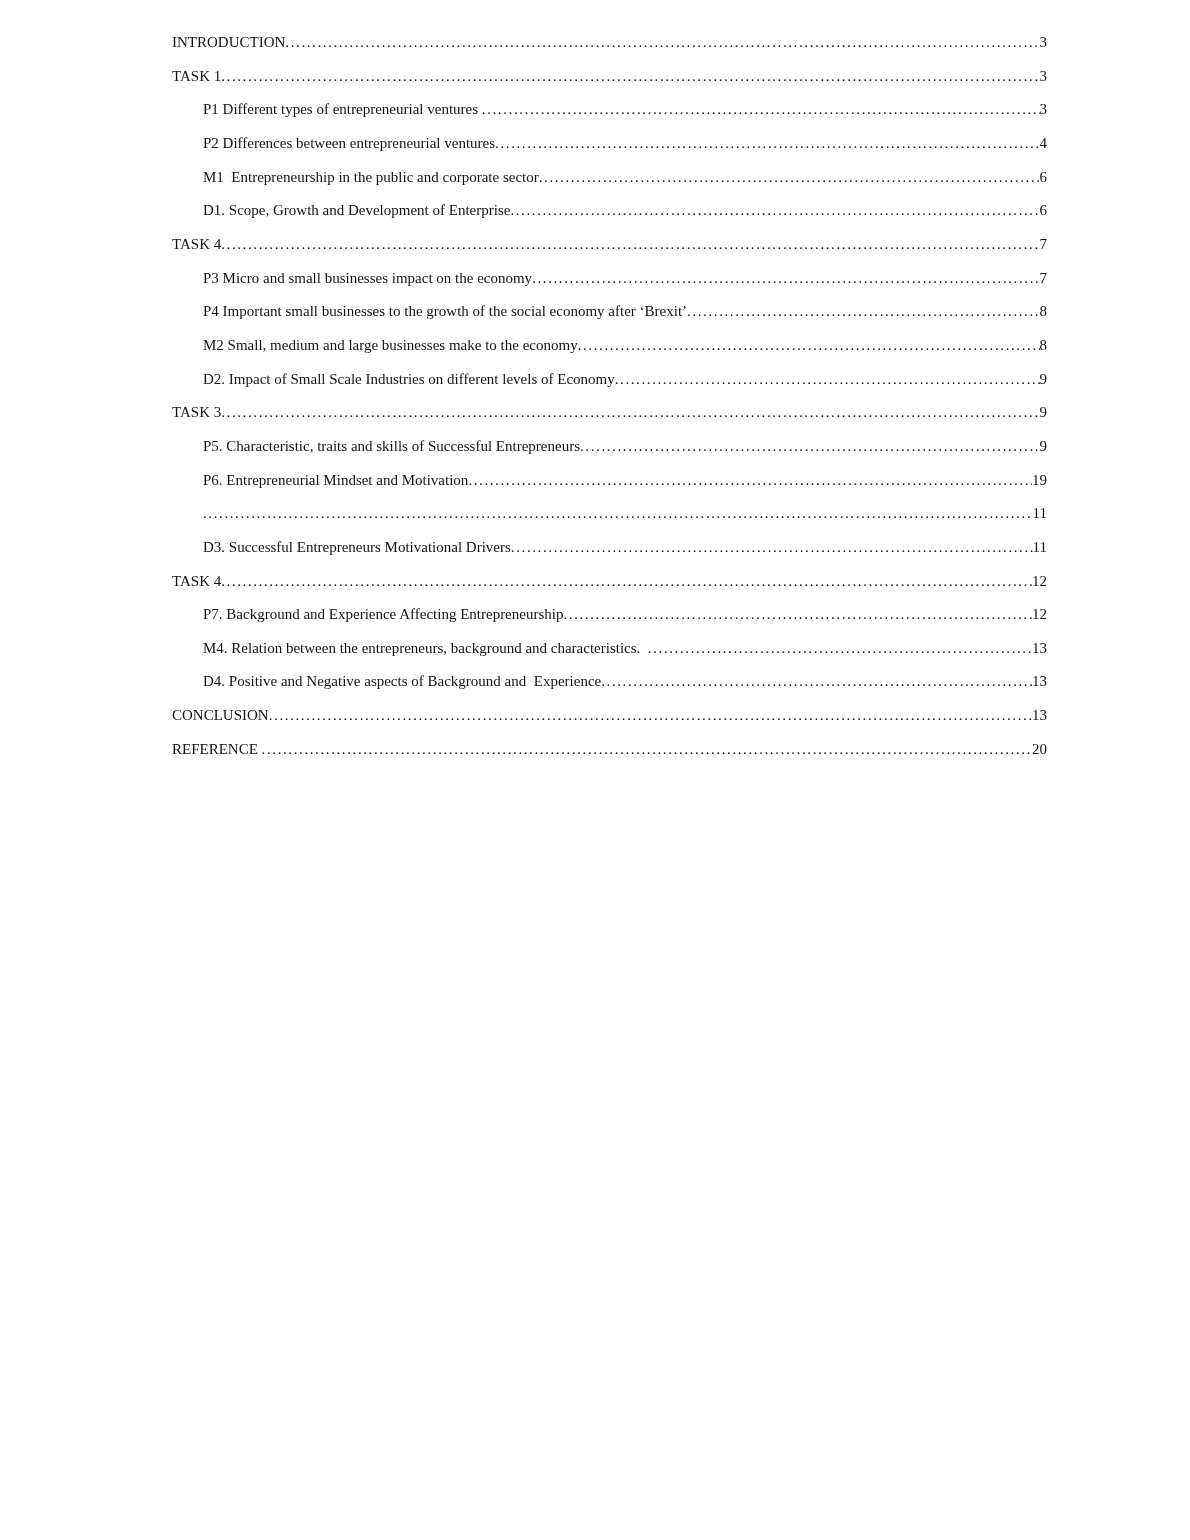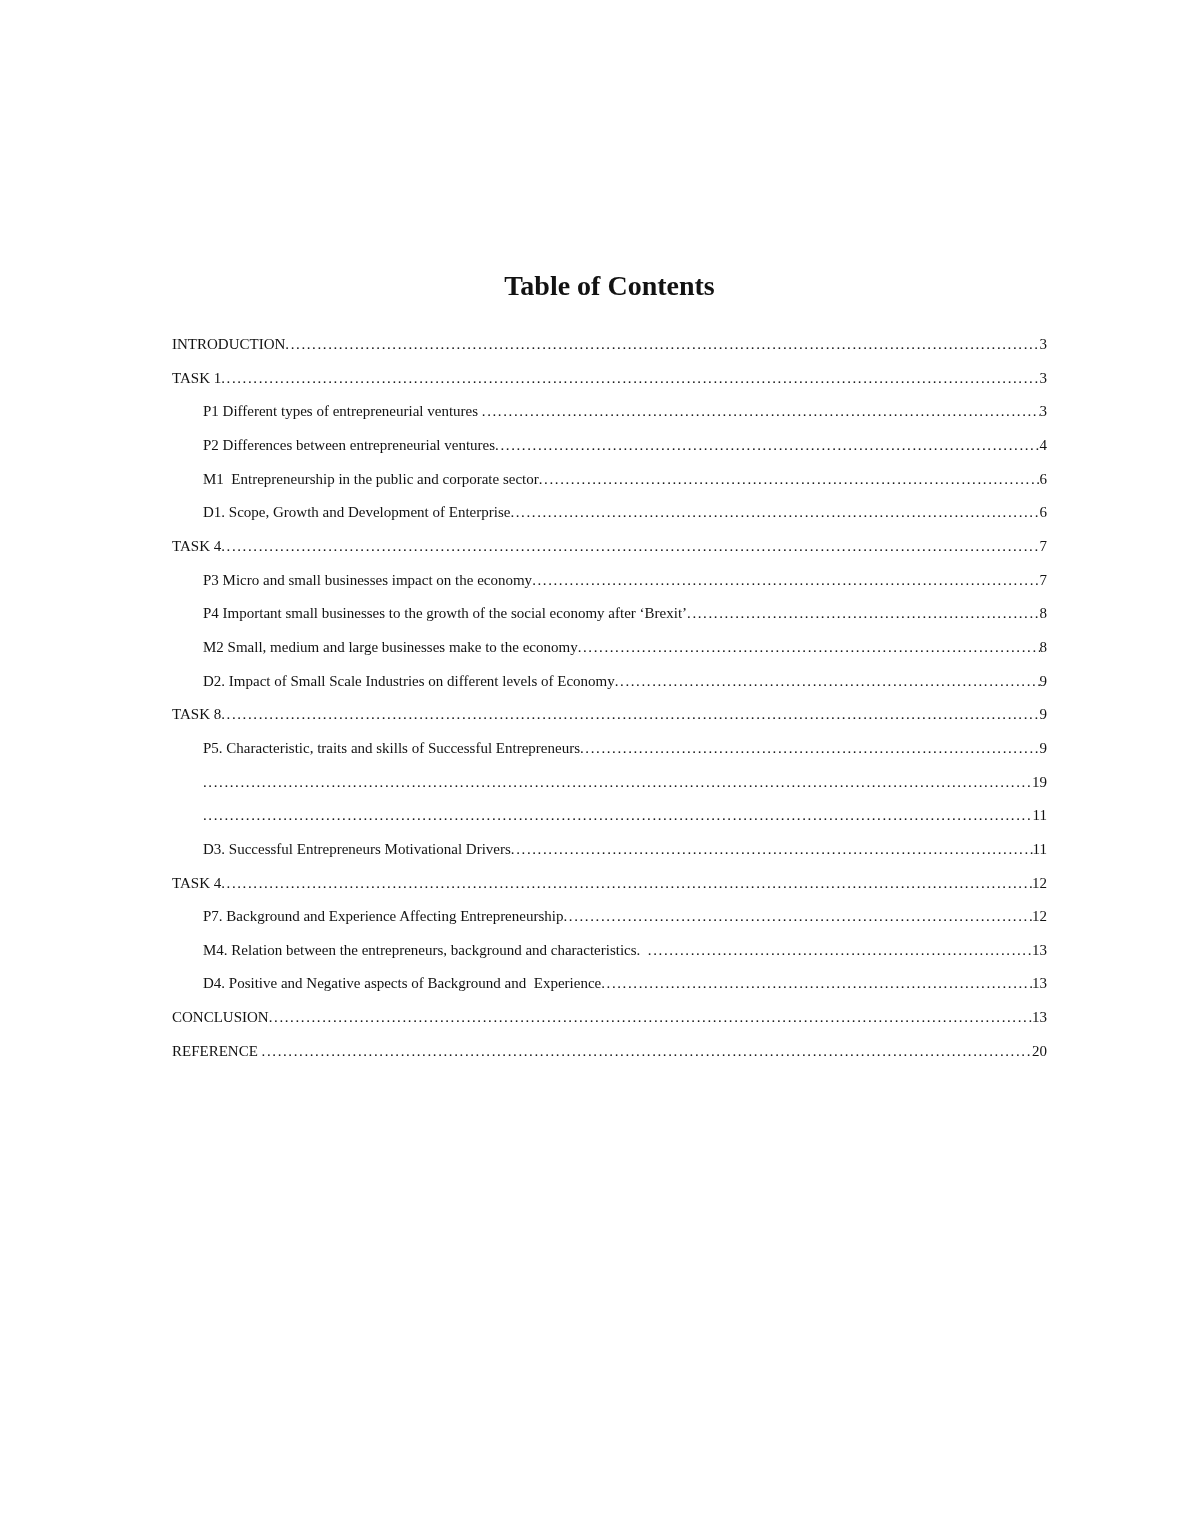--- a/index.html
+++ b/index.html
@@ -55,21 +55,20 @@
   .toc-page {
     flex: 0 0 auto;
     white-space: pre;
   }
 </style>
 </head>
 <body>
 
 <div class="page">
   <div class="content">
-    <h1 class="toc-title">Table of Contents</h1>
     <div class="toc-list">
         <div class="toc-row">
     <span class="toc-label">INTRODUCTION</span>
     <span class="toc-dots">..................................................................................................................................................................................................................................................................................................................................................................................................................................................................</span>
     <span class="toc-page">3</span>
   </div>
         <div class="toc-row">
     <span class="toc-label">TASK 1</span>
     <span class="toc-dots">..................................................................................................................................................................................................................................................................................................................................................................................................................................................................</span>
     <span class="toc-page">3</span>
@@ -113,30 +112,31 @@
     <span class="toc-label">M2 Small, medium and large businesses make to the economy</span>
     <span class="toc-dots">..................................................................................................................................................................................................................................................................................................................................................................................................................................................................</span>
     <span class="toc-page">8</span>
   </div>
         <div class="toc-row sub">
     <span class="toc-label">D2. Impact of Small Scale Industries on different levels of Economy</span>
     <span class="toc-dots">..................................................................................................................................................................................................................................................................................................................................................................................................................................................................</span>
     <span class="toc-page">9</span>
   </div>
         <div class="toc-row">
-    <span class="toc-label">TASK 8</span>
+    <span class="toc-label">TASK 3</span>
     <span class="toc-dots">..................................................................................................................................................................................................................................................................................................................................................................................................................................................................</span>
     <span class="toc-page">9</span>
   </div>
         <div class="toc-row sub">
     <span class="toc-label">P5. Characteristic, traits and skills of Successful Entrepreneurs</span>
     <span class="toc-dots">..................................................................................................................................................................................................................................................................................................................................................................................................................................................................</span>
     <span class="toc-page">9</span>
   </div>
         <div class="toc-row sub">
+    <span class="toc-label">P6. Entrepreneurial Mindset and Motivation</span>
     <span class="toc-dots">..................................................................................................................................................................................................................................................................................................................................................................................................................................................................</span>
     <span class="toc-page">19</span>
   </div>
         <div class="toc-row sub">
     <span class="toc-dots">..................................................................................................................................................................................................................................................................................................................................................................................................................................................................</span>
     <span class="toc-page">11</span>
   </div>
         <div class="toc-row sub">
     <span class="toc-label">D3. Successful Entrepreneurs Motivational Drivers</span>
     <span class="toc-dots">..................................................................................................................................................................................................................................................................................................................................................................................................................................................................</span>

